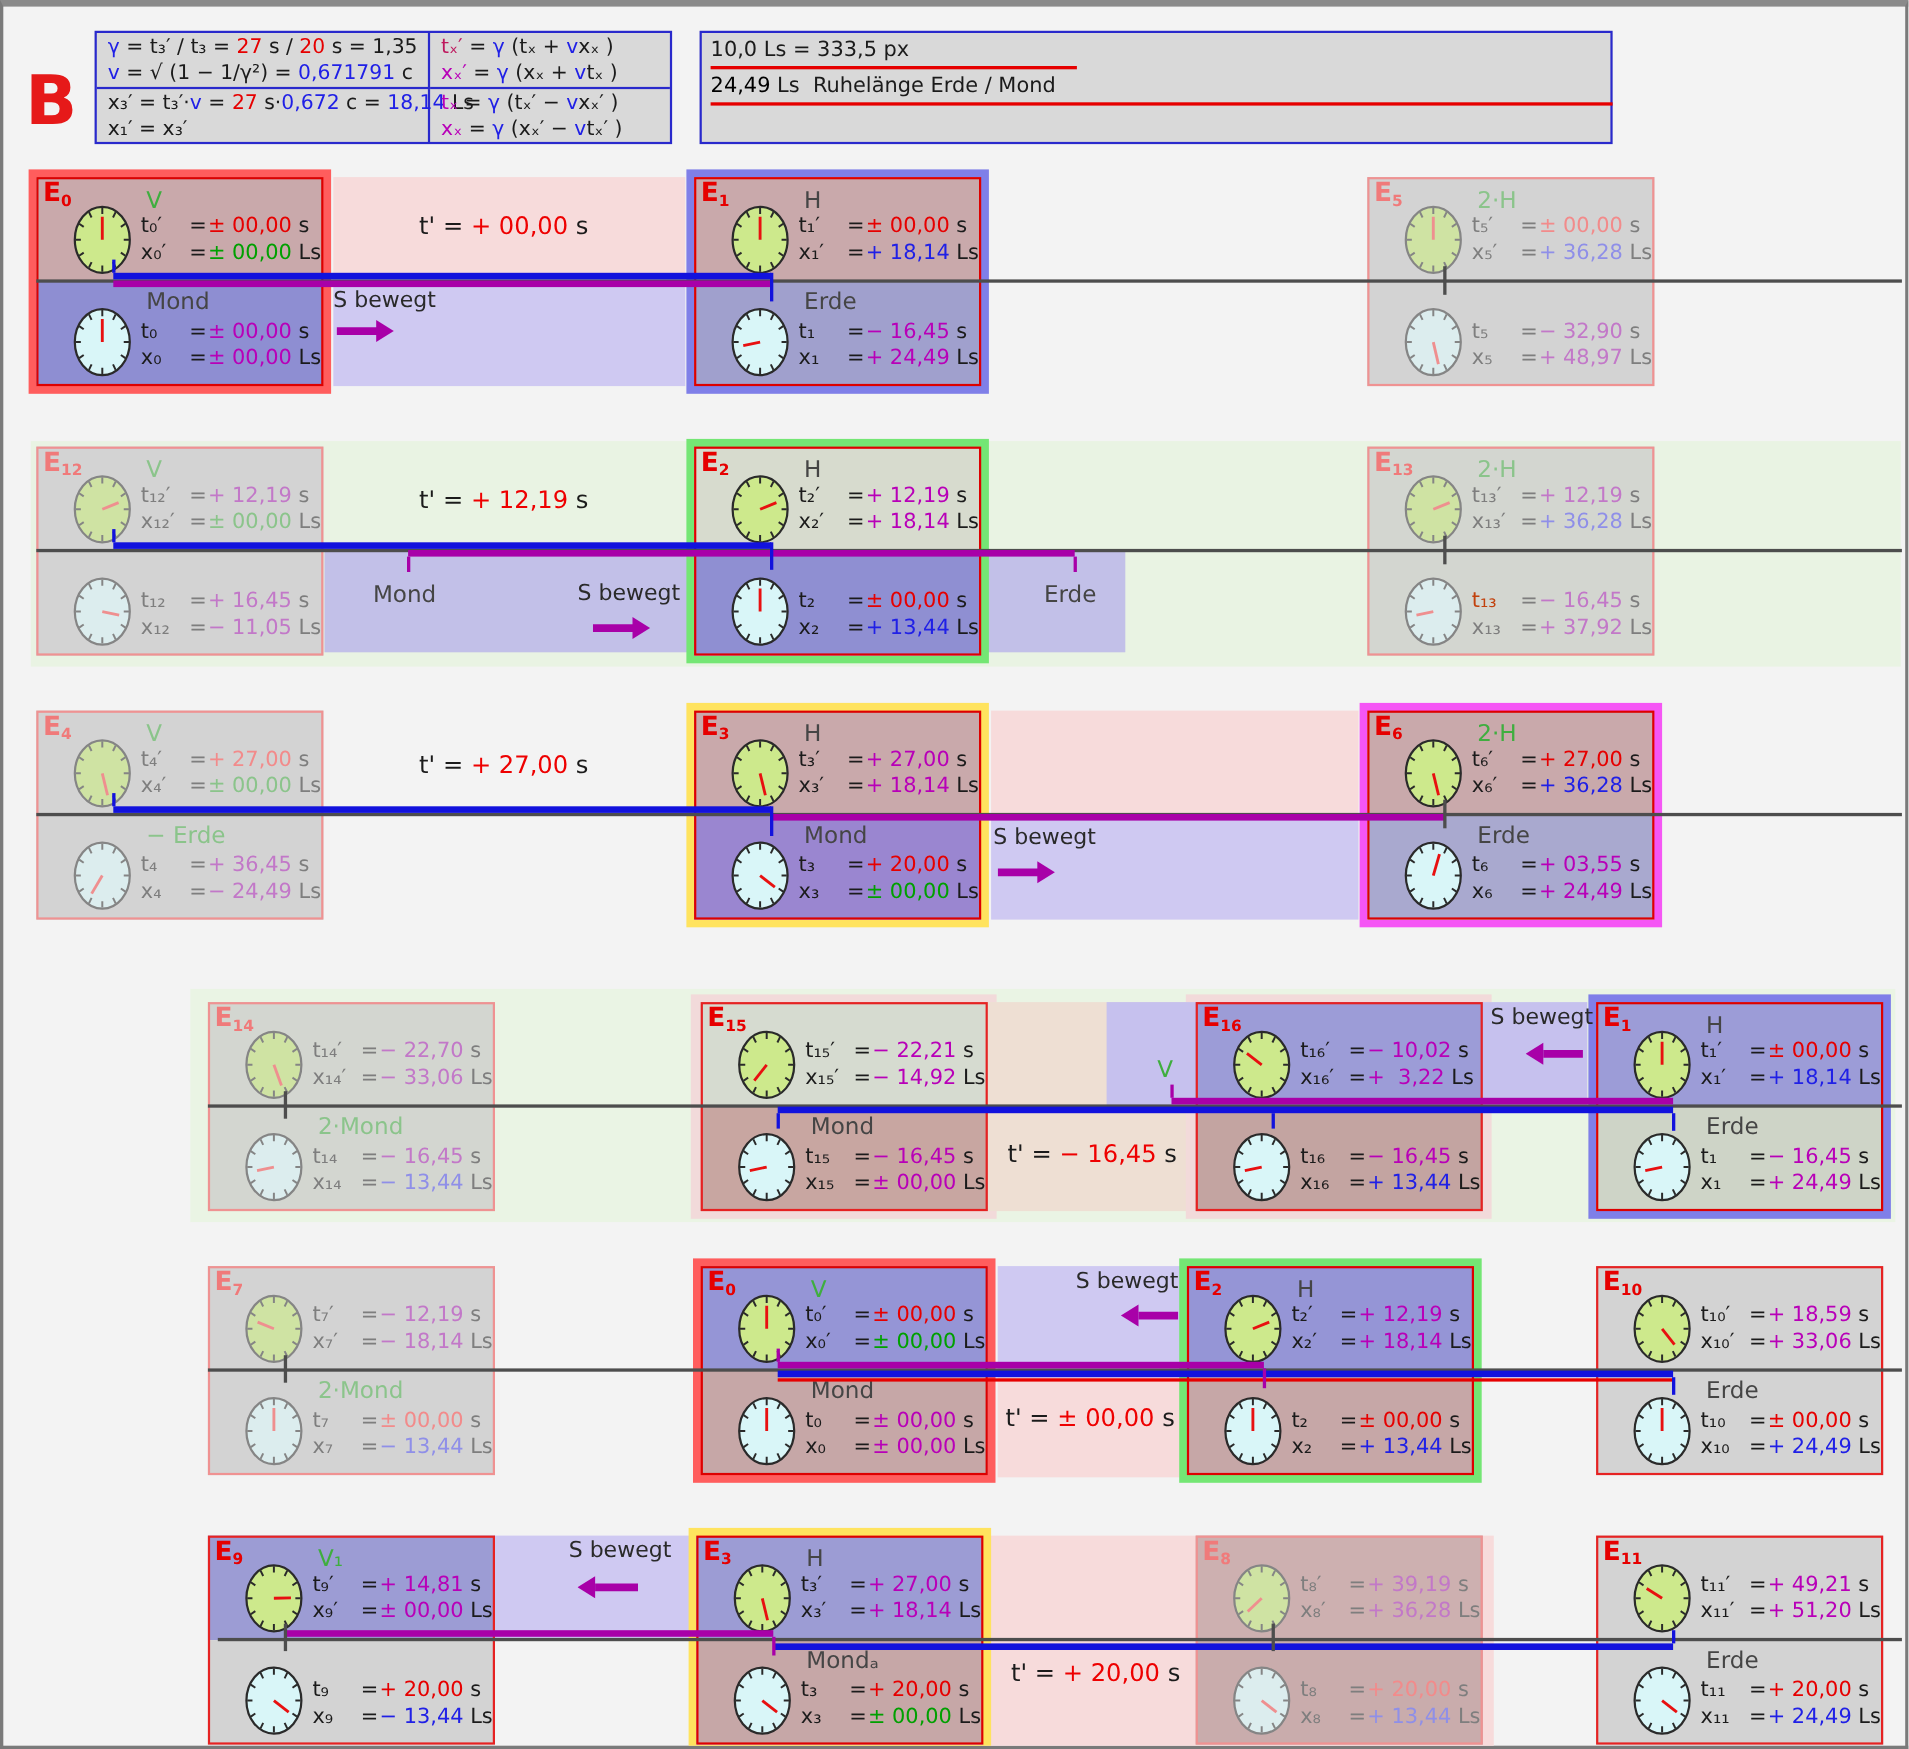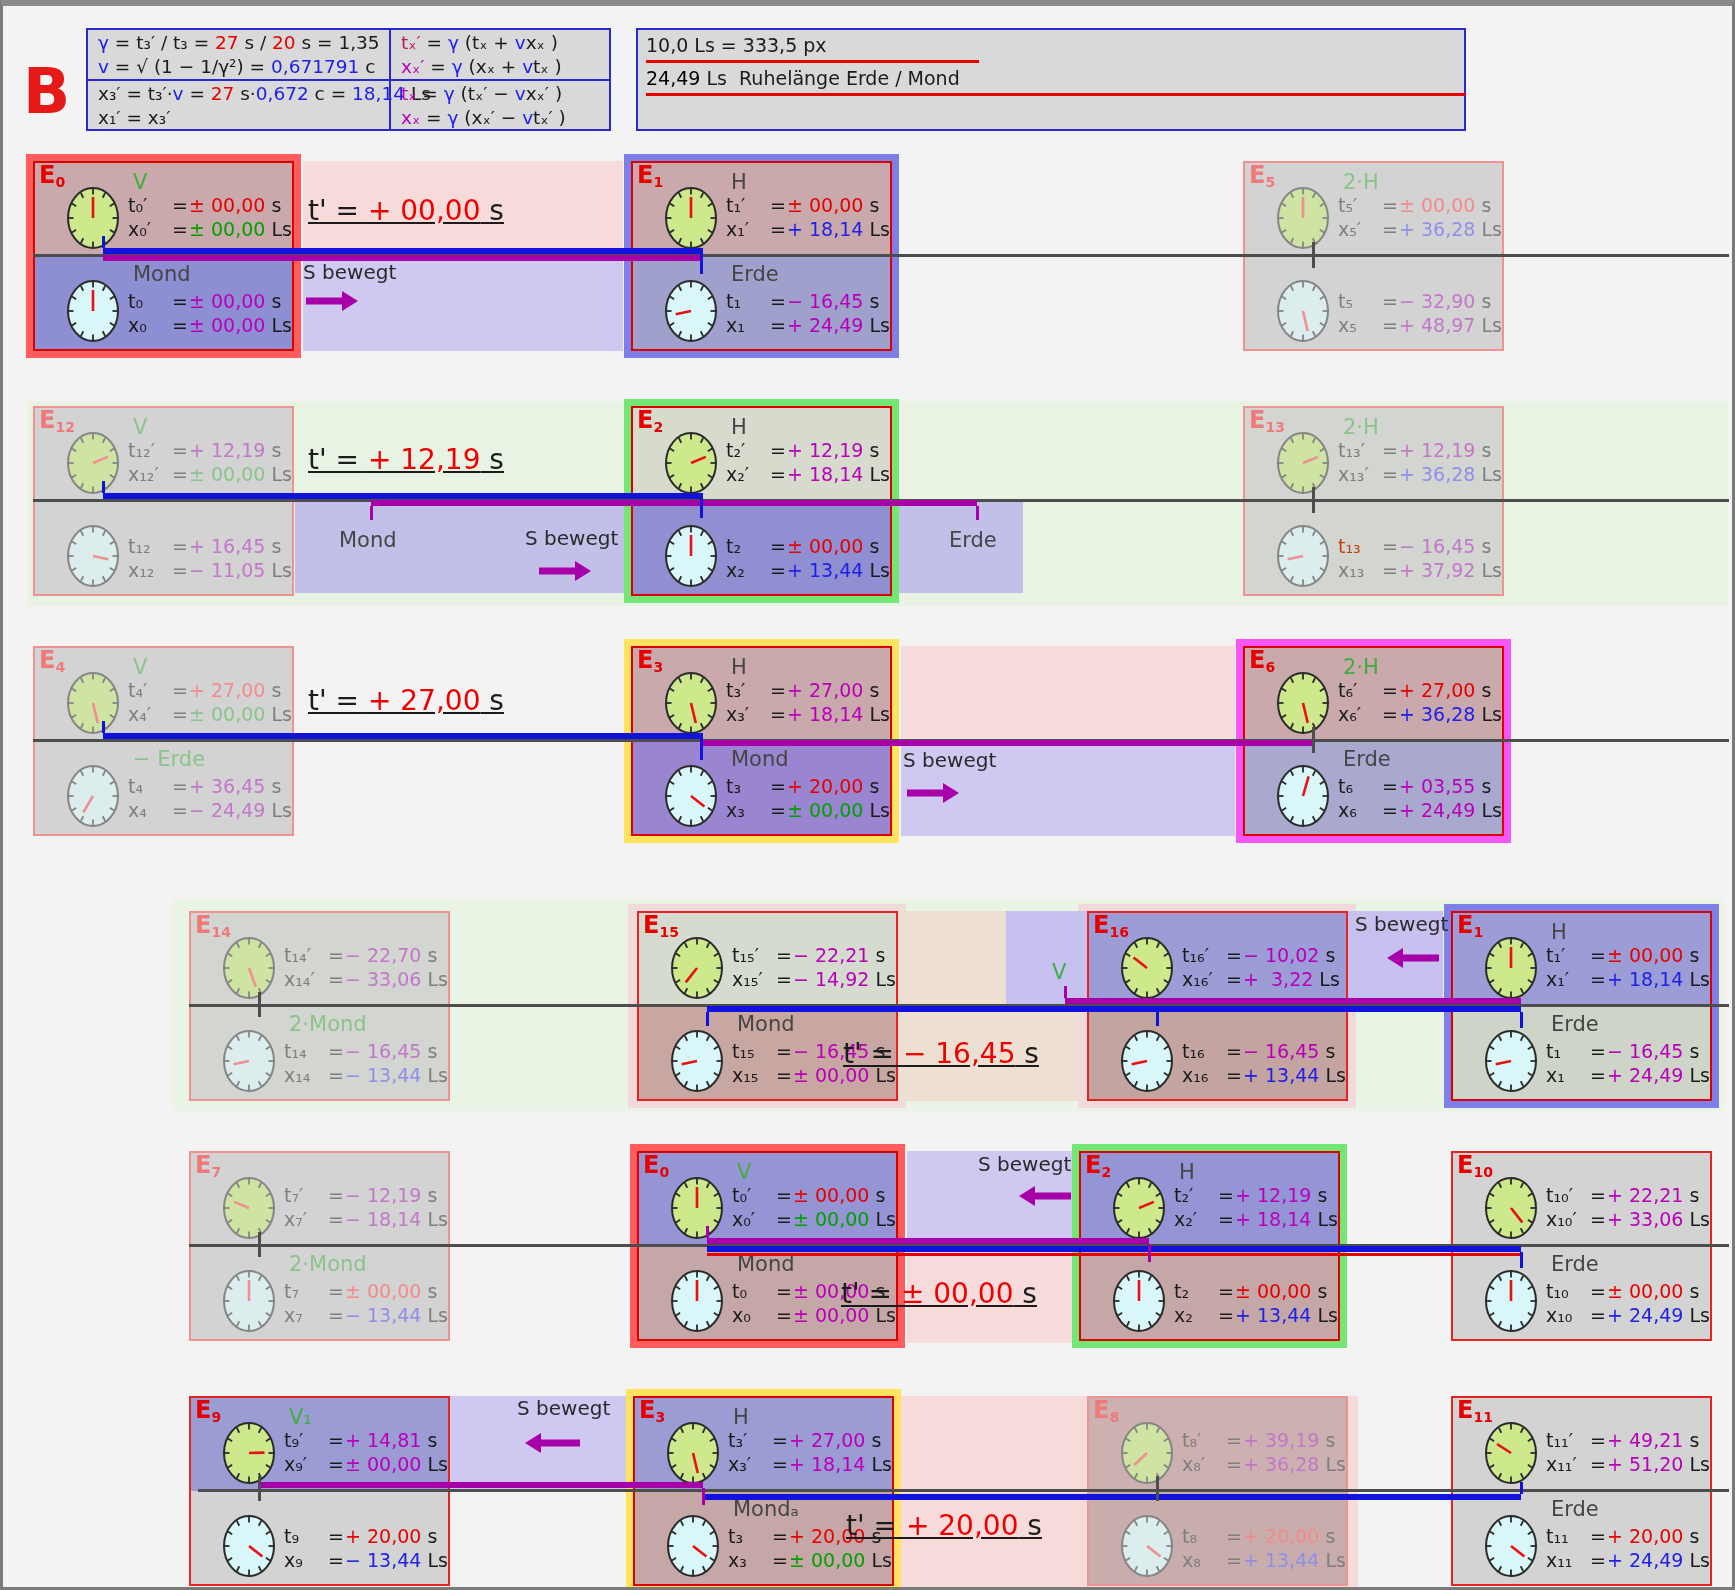--- a/index.html
+++ b/index.html
@@ -24,21 +24,21 @@
   .ebox{position:absolute;width:261px;height:190px;}
   .ehalf{position:absolute;left:0;width:100%;height:95px;}
   .eborder{position:absolute;inset:0;box-sizing:border-box;pointer-events:none;}
   .elabel{position:absolute;left:6px;top:1px;font-weight:bold;font-size:24px;line-height:1.1;}
   .elabel .esub{font-size:14px;vertical-align:-4px;font-weight:bold;}
   .ename{position:absolute;left:100px;font-size:21px;line-height:22px;white-space:pre;}
   .vrow{position:absolute;left:95px;font-size:19px;line-height:22px;white-space:pre;}
   .vrow .vvar{display:inline-block;width:44px;}
   .vrow .veq{display:inline-block;width:17px;}
   .flabel{position:absolute;font-size:21px;white-space:pre;}
-  .tpr{position:absolute;width:300px;text-align:left;font-size:28px;white-space:pre;text-decoration:underline;}
+  .tpr{position:absolute;width:300px;text-align:center;font-size:22px;white-space:pre;}
   .sbl{position:absolute;font-size:20px;color:#2a2a2a;white-space:pre;}
   svg{position:absolute;}
 </style>
 </head>
 <body>
 
 <div id="page">
   <div class="figletter">B</div>
   <div id="formula-box">
       <div class="fcell">
@@ -824,21 +824,21 @@
           <line x1="18.87499999999999" y1="7.798660749872841" x2="21.249999999999993" y2="12.73500555144414" stroke="#2a2a2a" stroke-width="1.8"></line>
           <line x1="31" y1="33" x2="31" y2="12" stroke="#e81010" stroke-width="2.6"></line>
         </svg>
       </div>
       <div class="ebox" style="left: 1448px; top: 1145px;">
         <div class="ehalf" style="top: 0px; background: rgb(211, 211, 211);"></div>
         <div class="ehalf" style="top: 95px; background: rgb(211, 211, 211);"></div>
         <div class="eborder" style="border: 2px solid rgb(230, 34, 34);"></div>
         <div class="elabel" style="color: rgb(230, 0, 0);"><span>E</span><span class="esub">10</span></div>
         <div class="ename" style="top: 102px; color: rgb(69, 69, 69);">Erde</div>
-        <div class="vrow" style="top: 33px;"><span class="vvar" style="color: rgb(27, 27, 27);">t₁₀′</span><span class="veq" style="color: rgb(27, 27, 27);">=</span><span style="color: rgb(184, 0, 184);">+ 22,21</span><span style="color: rgb(27, 27, 27);"> s</span></div>
+        <div class="vrow" style="top: 33px;"><span class="vvar" style="color: rgb(27, 27, 27);">t₁₀′</span><span class="veq" style="color: rgb(27, 27, 27);">=</span><span style="color: rgb(184, 0, 184);">+ 18,59</span><span style="color: rgb(27, 27, 27);"> s</span></div>
         <div class="vrow" style="top: 57px;"><span class="vvar" style="color: rgb(27, 27, 27);">x₁₀′</span><span class="veq" style="color: rgb(27, 27, 27);">=</span><span style="color: rgb(184, 0, 184);">+ 33,06</span><span style="color: rgb(27, 27, 27);"> Ls</span></div>
         <div class="vrow" style="top: 129px;"><span class="vvar" style="color: rgb(27, 27, 27);">t₁₀</span><span class="veq" style="color: rgb(27, 27, 27);">=</span><span style="color: rgb(230, 0, 0);">± 00,00</span><span style="color: rgb(27, 27, 27);"> s</span></div>
         <div class="vrow" style="top: 153px;"><span class="vvar" style="color: rgb(27, 27, 27);">x₁₀</span><span class="veq" style="color: rgb(27, 27, 27);">=</span><span style="color: rgb(32, 32, 230);">+ 24,49</span><span style="color: rgb(27, 27, 27);"> Ls</span></div>
         <svg width="62" height="66" style="left: 29px; top: 24px;">
           <ellipse cx="31" cy="33" rx="25" ry="30" fill="#cde98c" stroke="#2a2a2a" stroke-width="2"></ellipse>
           <line x1="31" y1="3.900000000000002" x2="31" y2="9.599999999999998" stroke="#2a2a2a" stroke-width="1.8"></line>
           <line x1="43.125" y1="7.798660749872834" x2="40.75" y2="12.735005551444136" stroke="#2a2a2a" stroke-width="1.8"></line>
           <line x1="52.00111604177263" y1="18.449999999999996" x2="47.887495373796554" y2="21.299999999999997" stroke="#2a2a2a" stroke-width="1.8"></line>
           <line x1="55.25" y1="33" x2="50.5" y2="33" stroke="#2a2a2a" stroke-width="1.8"></line>
           <line x1="52.00111604177264" y1="47.54999999999999" x2="47.887495373796554" y2="44.699999999999996" stroke="#2a2a2a" stroke-width="1.8"></line>

